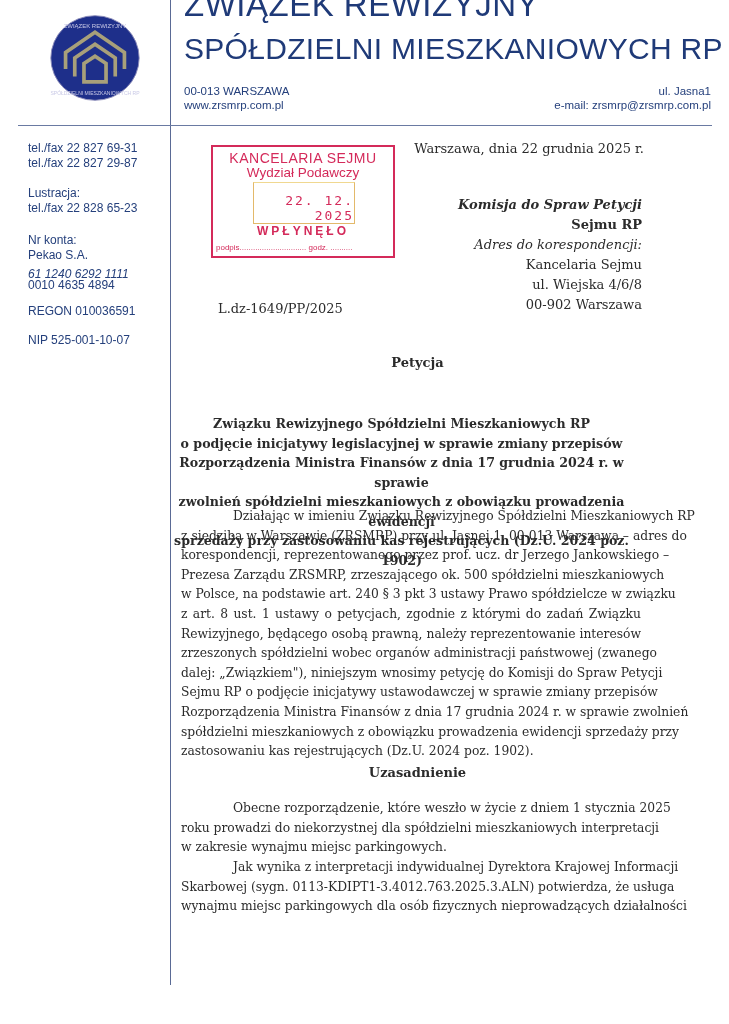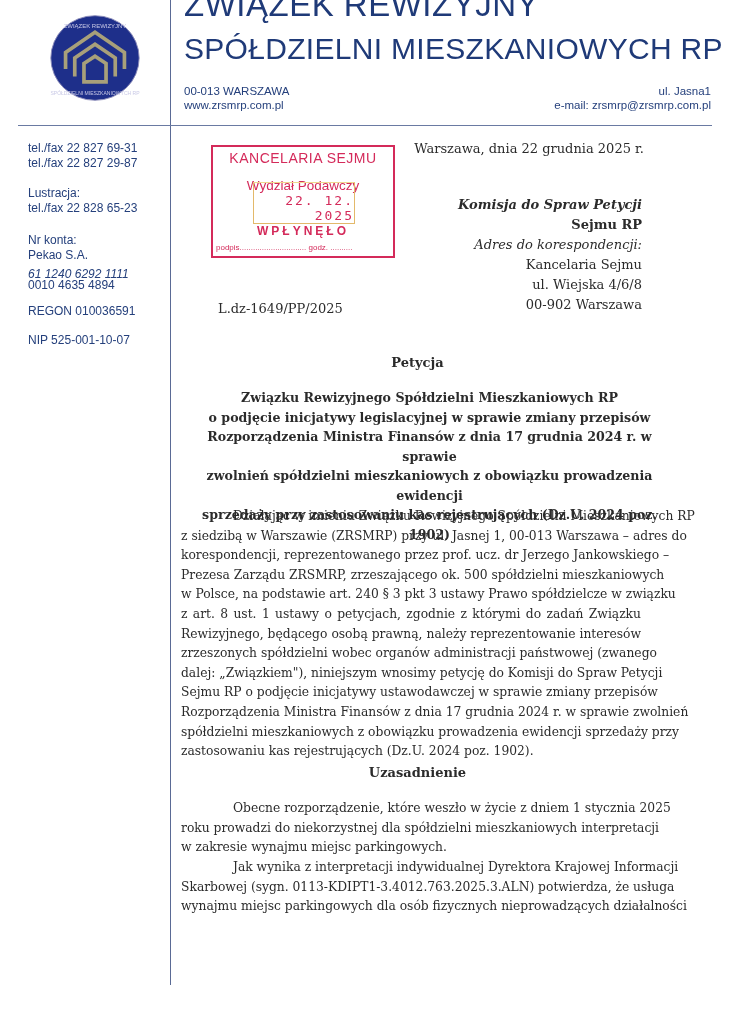--- a/index.html
+++ b/index.html
@@ -18,31 +18,31 @@
   .org-l2 { position: absolute; left: 184px; top: 32px; font-size: 30px; color: #1f3a78; letter-spacing: 0.3px; white-space: nowrap; }
   .hdr-sm { position: absolute; font-size: 11.5px; color: #25407c; white-space: nowrap; }
 
   .side { position: absolute; left: 28px; font-size: 12px; color: #25407c; line-height: 15px; white-space: nowrap; text-align: center; }
 
   .stamp {
     position: absolute; left: 211px; top: 145px; width: 184px; height: 113px;
     border: 2px solid #d42a5a; color: #d42a5a; box-sizing: border-box;
   }
   .stamp .t1 { position: absolute; left: 0; right: 0; top: 3px; text-align: center; font-size: 14px; letter-spacing: 0.5px; }
-  .stamp .t2 { position: absolute; left: 0; right: 0; top: 18px; text-align: center; font-size: 13.5px; margin-top: 13px; }
+  .stamp .t2 { position: absolute; left: 0; right: 0; top: 18px; text-align: center; font-size: 13.5px; }
   .stamp .datebox { position: absolute; left: 40px; top: 35px; width: 100px; height: 40px; border: 1px solid #e3b96a; border-top-color: #f0d890; }
   .stamp .date { position: absolute; left: 0; right: 0; top: 10px; text-align: right; font-size: 13px; letter-spacing: 2px; font-family: "DejaVu Sans Mono", monospace; }
   .stamp .t3 { position: absolute; left: 0; right: 0; top: 77px; text-align: center; font-size: 12px; font-weight: bold; letter-spacing: 3px; }
   .stamp .t4 { position: absolute; left: 3px; top: 96px; font-size: 8px; white-space: nowrap; }
 
   .r { position: absolute; right: 87px; text-align: right; font-size: 13px; white-space: nowrap; }
   .ldz { position: absolute; left: 218px; top: 301px; font-size: 13px; }
 
   .center { position: absolute; left: 190px; width: 455px; text-align: center; font-size: 13px; font-weight: bold; }
-  .ttl { position: absolute; left: 202px; width: 455px; text-align: center; font-size: 12.6px; font-weight: bold; line-height: 19.5px; }
+  .ttl { position: absolute; left: 174px; width: 455px; text-align: center; font-size: 12.6px; font-weight: bold; line-height: 19.5px; margin-top: 26px; }
 
   .para { position: absolute; left: 181px; width: 460px; font-size: 12.3px; line-height: 19.6px; text-align: justify; }
   .para .ln { display: block; text-align-last: justify; white-space: nowrap; overflow: visible; }
   .para .ln.last { text-align-last: left; }
 </style>
 </head>
 <body>
 
 <svg id="logo" viewBox="0 0 100 100">
   <ellipse cx="50" cy="50" rx="48" ry="46" fill="#1e2f8a" stroke="#8a8ab8" stroke-width="1"></ellipse>

